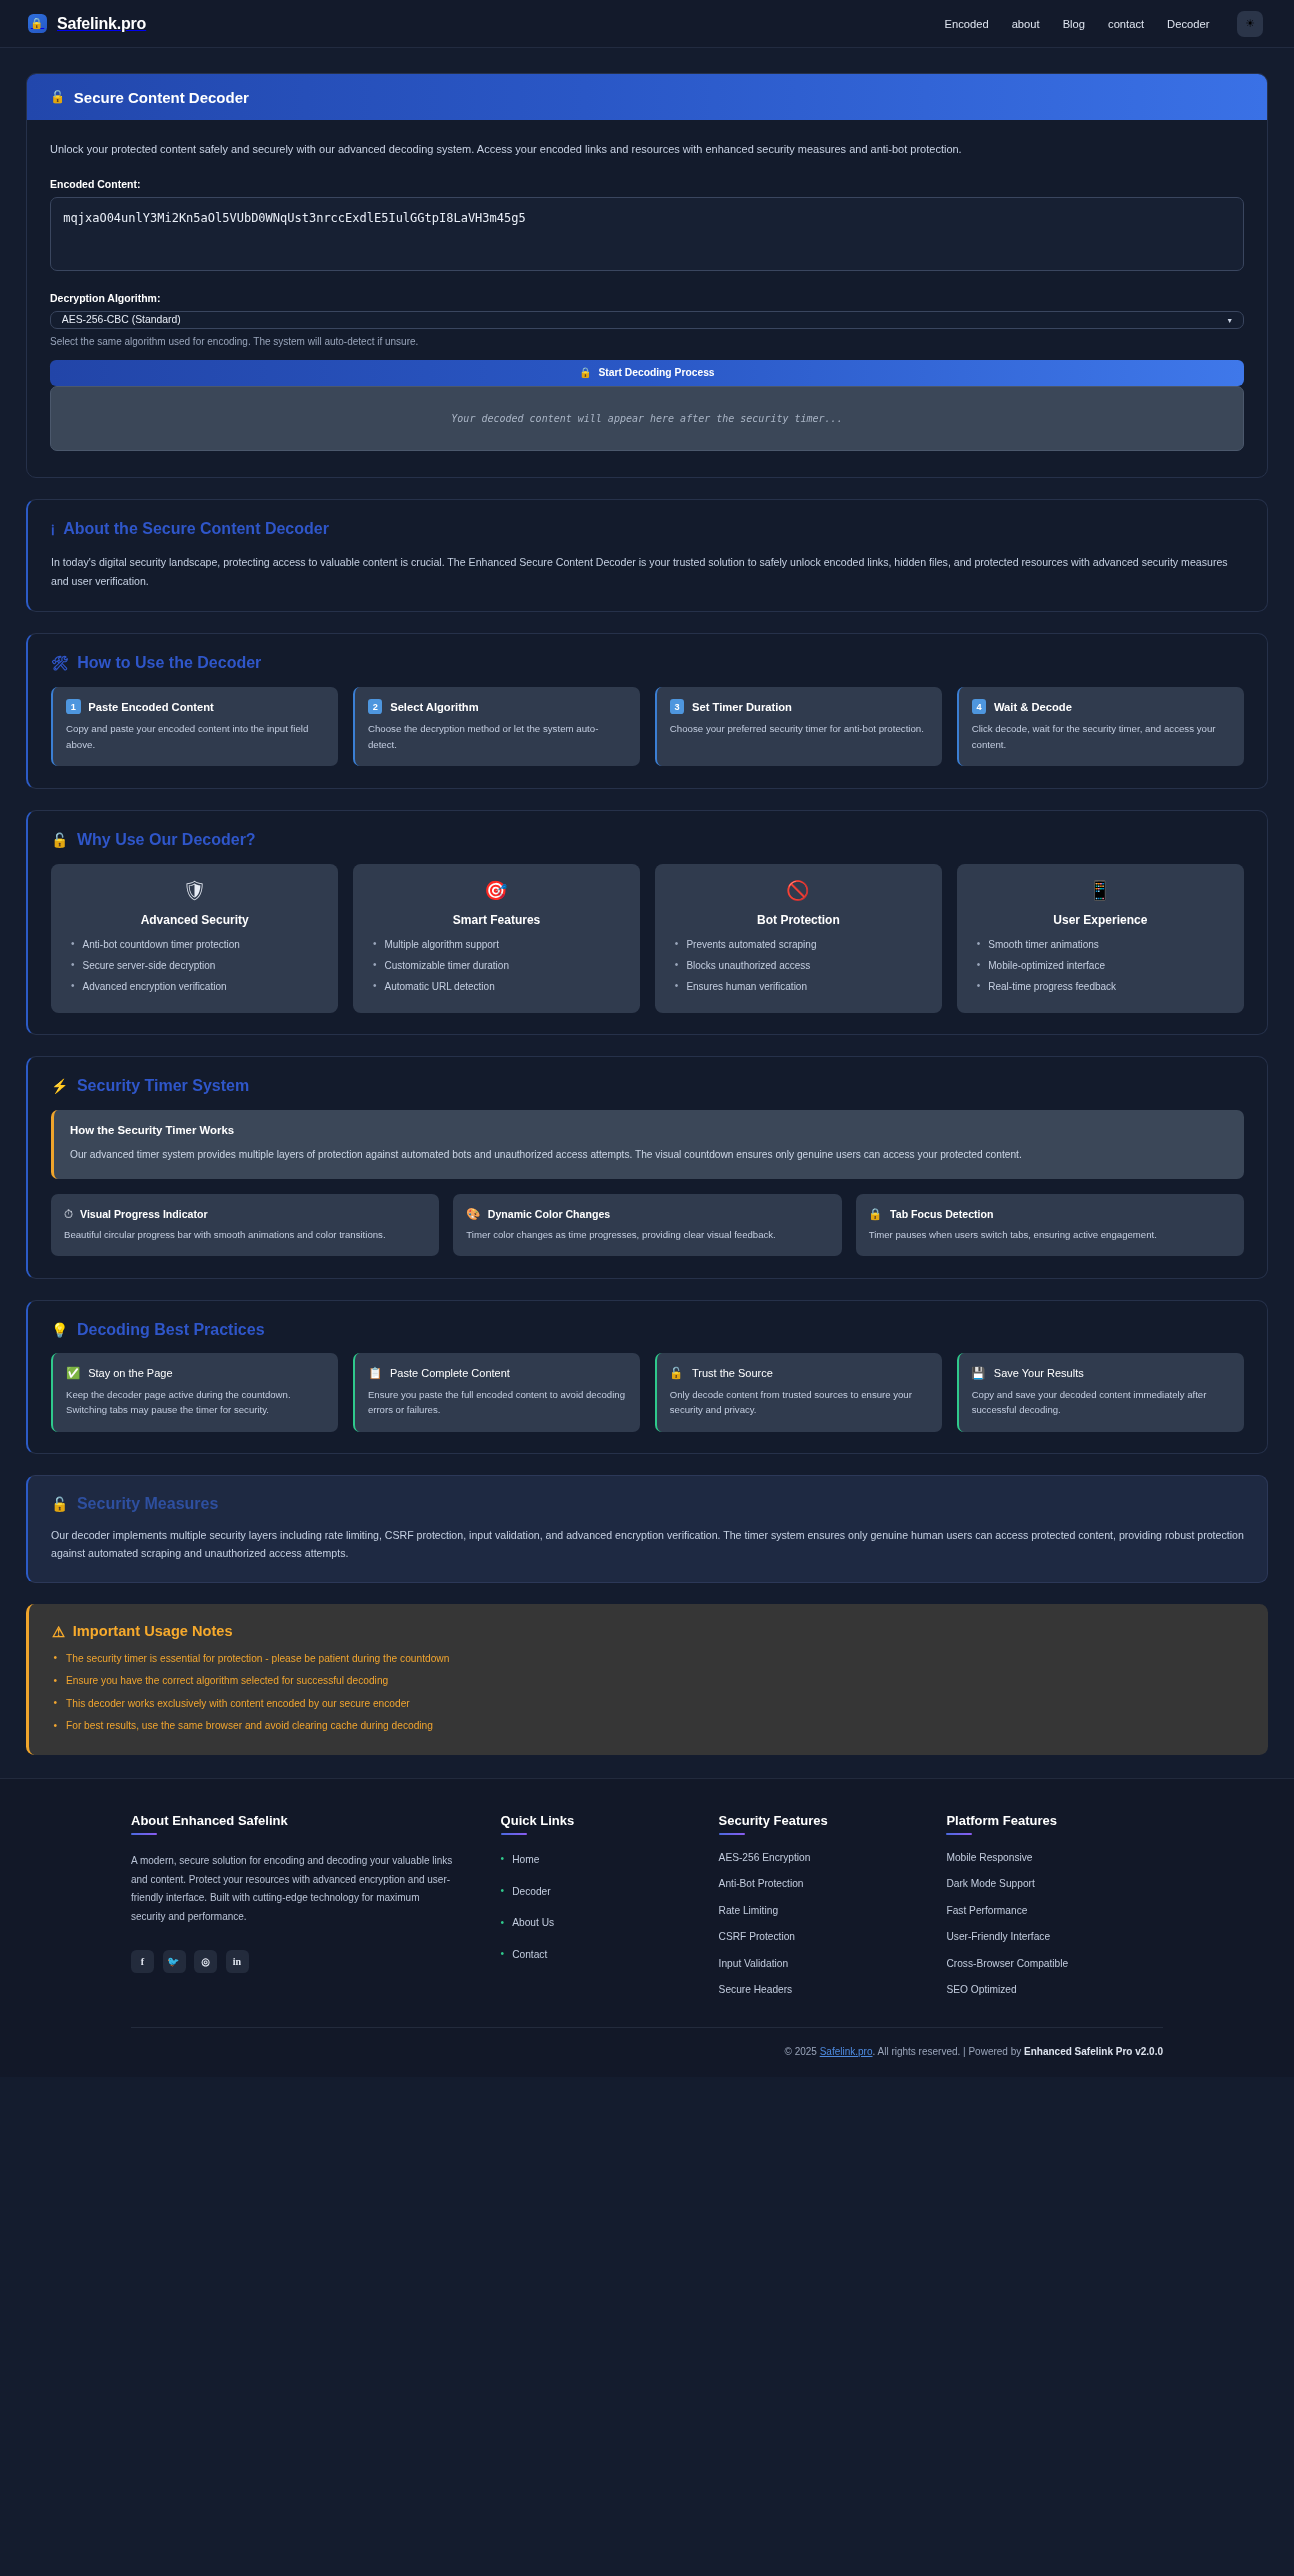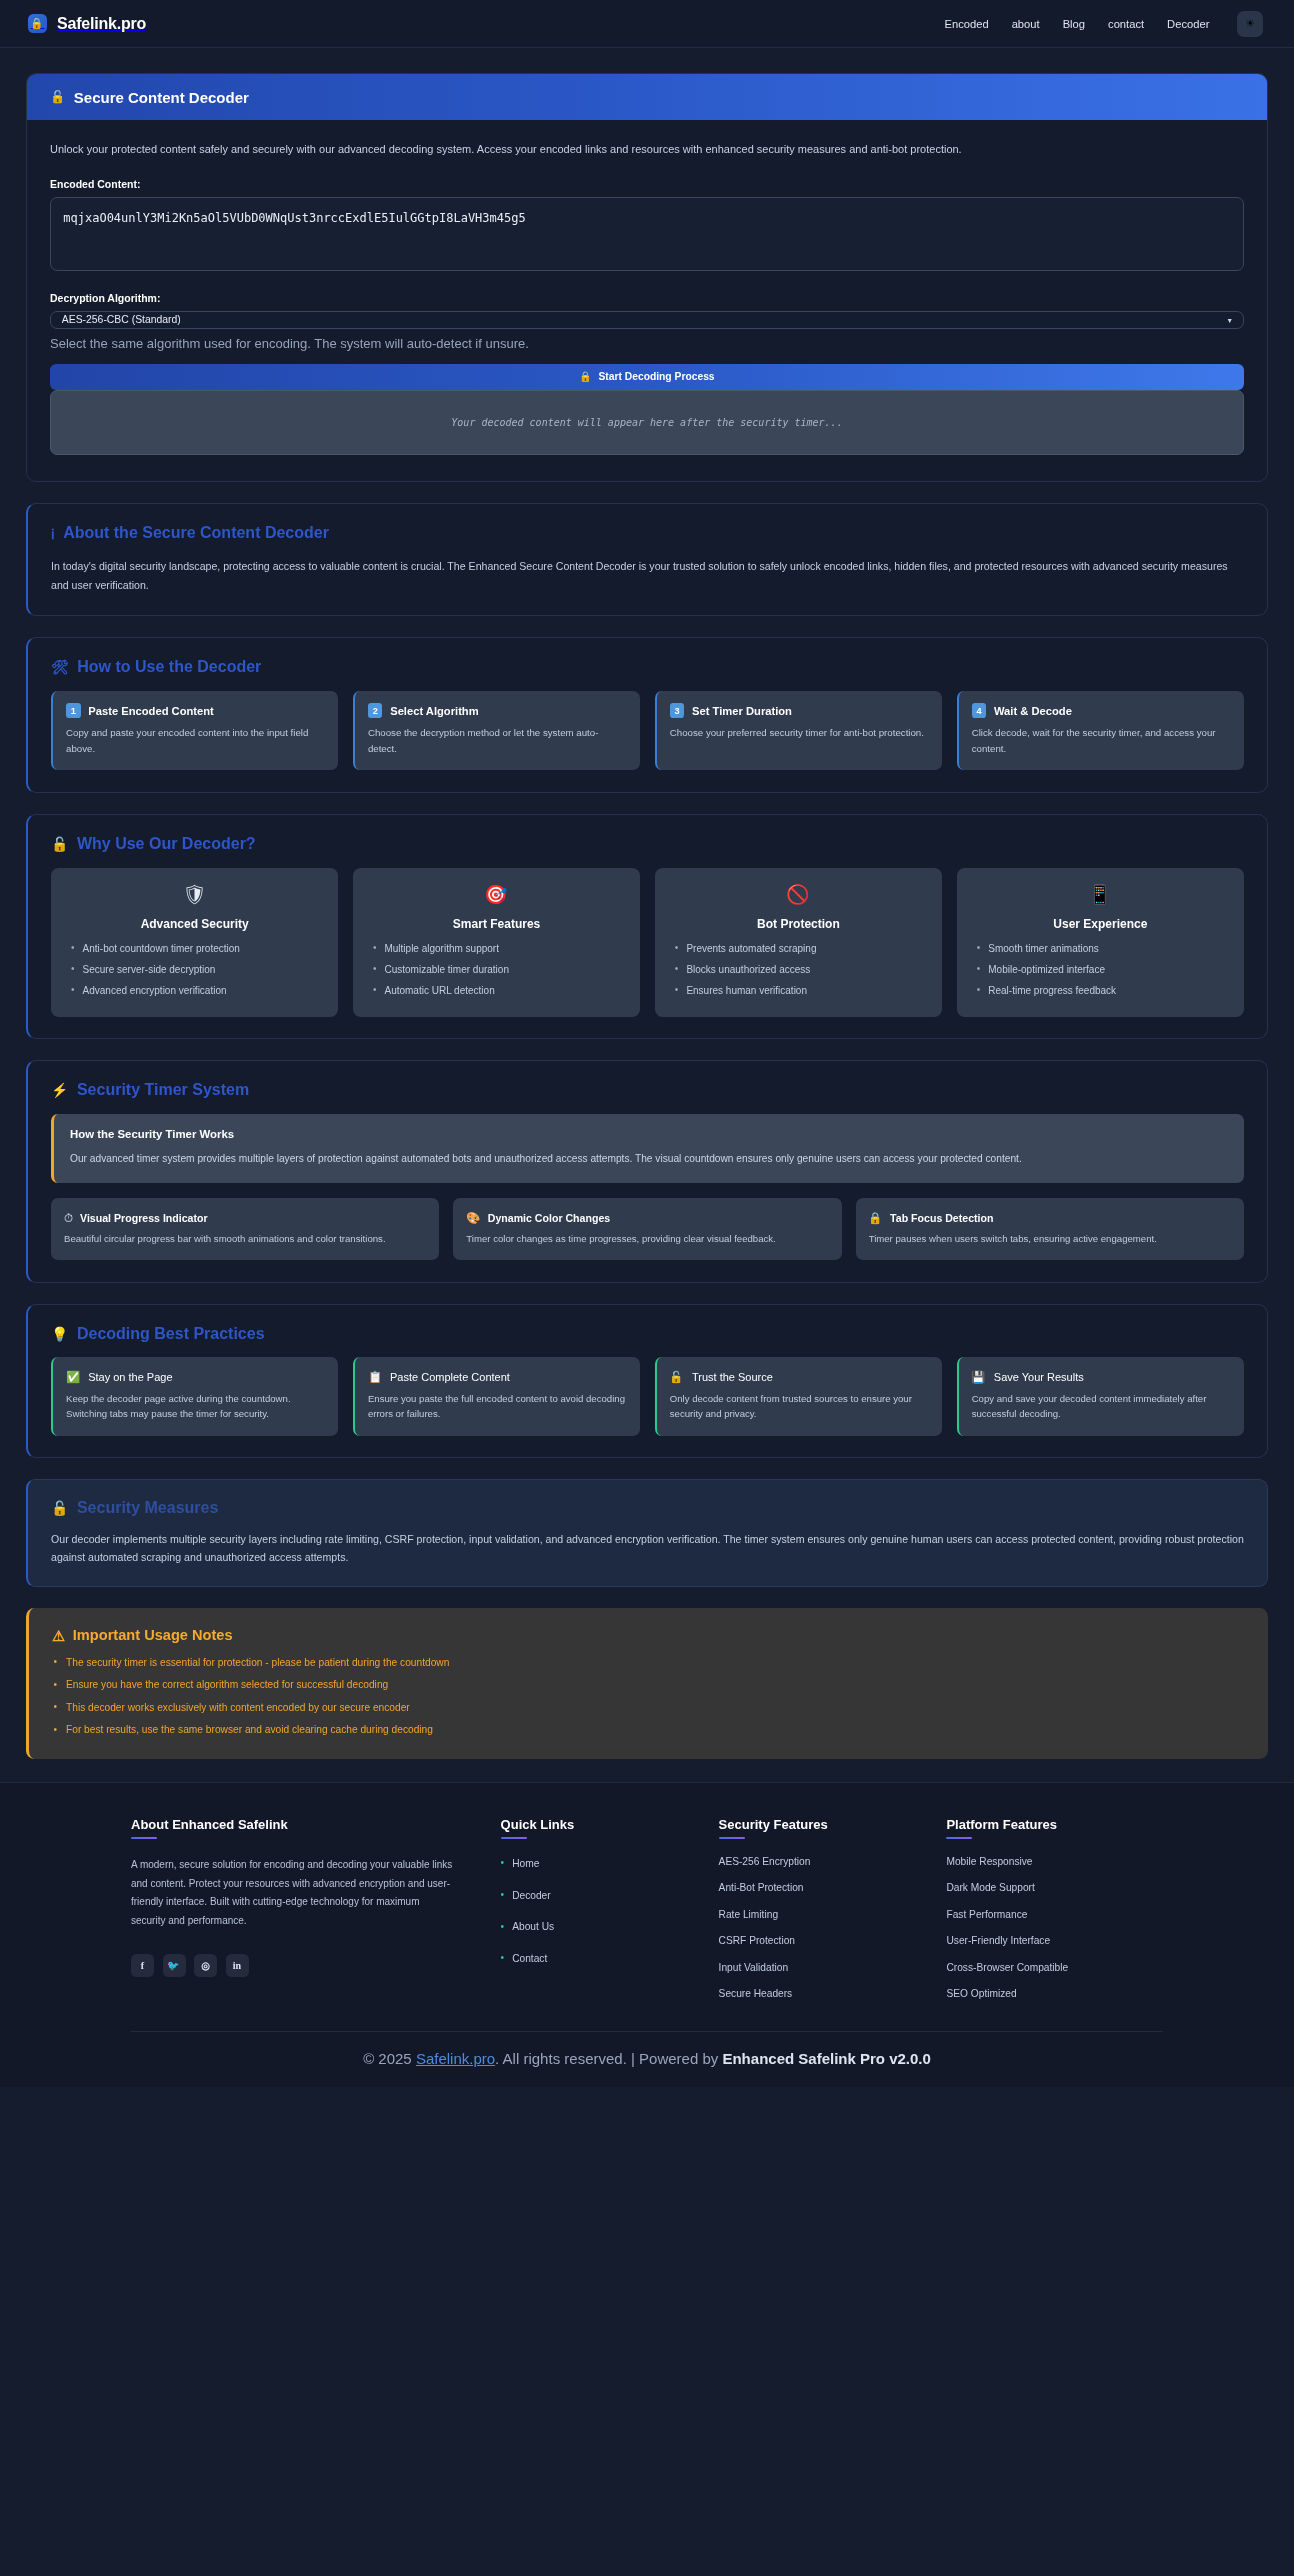--- a/index.html
+++ b/index.html
@@ -83,21 +83,21 @@
     padding: 0 26px 0 10.8px;
     font-size: 10.4px;
     color: #e9eef7;
     appearance: none;
     font-family: "Liberation Sans", sans-serif;
   }
   .select-chev {
     position: absolute; right: 10.8px; top: 50%; transform: translateY(-50%);
     pointer-events: none; font-size: 7px; color: #cdd6e6;
   }
-  .field-hint { font-size: 13px; color: #98a4ba; margin-top: 7px; }
+  .field-hint { font-size: 10px; color: #98a4ba; margin-top: 7px; }
 
   .decode-btn {
     width: 100%; height: 26px;
     margin-top: 13px;
     border: none; border-radius: 6.2px;
     background: linear-gradient(90deg,#2245a8 0%,#2a58c6 50%,#3f78ea 100%);
     color: #fff; font-size: 10.3px; font-weight: bold;
     display: flex; align-items: center; justify-content: center; gap: 6.2px;
     cursor: pointer;
     font-family: "Liberation Sans", sans-serif;
@@ -257,22 +257,22 @@
     position: relative; padding-left: 11.6px;
     font-size: 10.2px; color: #c3cddf; text-decoration: none; display: inline-block;
   }
   .f-link::before { content: "•"; position: absolute; left: 0; top: -0.8px; color: #2fc98c; }
   .f-plain { list-style: none; }
   .f-plain li { margin-bottom: 15.4px; font-size: 10.2px; color: #c3cddf; }
   .f-plain li:last-child { margin-bottom: 0; }
   .footer-bottom {
     border-top: 0.8px solid #232b3d;
     padding: 17.7px 0 20px 0;
-    text-align: center;
-    font-size: 15px;
+    text-align: right;
+    font-size: 10px;
     color: #9aa5ba;
   }
   .footer-bottom .hl { color: #4e8be0; }
   .footer-bottom b { color: #dfe5f0; }
 </style>
 </head>
 <body>
 
 <div class="navbar">
   <a class="brand" href="#">

